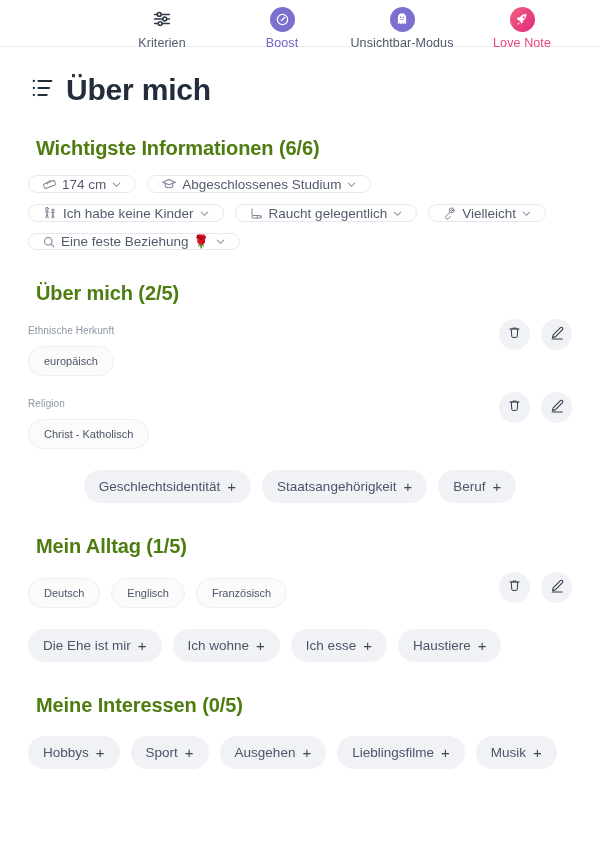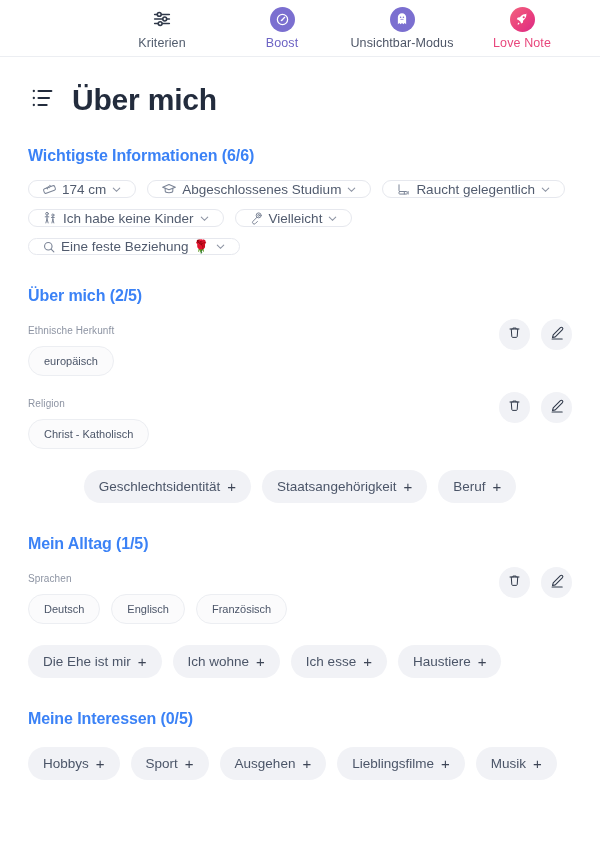--- a/index.html
+++ b/index.html
@@ -7,21 +7,21 @@
     width: 600px;
     height: 867px;
     background: #ffffff;
     font-family: "Liberation Sans", sans-serif;
     color: #2b3445;
     overflow: hidden;
   }
 
   
   .topbar {
-    height: 57px;
+    height: 47px;
     border-bottom: 1px solid #eceef2;
     display: flex;
     align-items: flex-start;
     justify-content: flex-end;
     padding: 6px 18px 0 0;
     gap: 0px;
   }
   .topitem {
     display: flex;
     flex-direction: column;
@@ -54,35 +54,36 @@
   .c-boost { background: #7b6fd0; }
   .c-ghost { background: #7b6fd0; }
   .c-love  { background: linear-gradient(135deg, #f2647f 0%, #e93d7d 60%, #d92a88 100%); }
 
   
   .page { padding: 0 28px; }
 
   .page-title-row {
     display: flex;
     align-items: center;
-    gap: 16px;
+    gap: 10px;
     padding-top: 26px;
   }
   .page-title {
     font-size: 30px;
     font-weight: bold;
     letter-spacing: -0.2px;
     color: #232c3d;
   }
 
   .section-title {
-    font-size: 16px;
+    font-size: 20px;
     font-weight: bold;
-    color: #3b82f6;
+    color: #4d7c0f;
     letter-spacing: -0.1px;
+    margin-left: 8px;
   }
   .sec-wichtig { margin-top: 30px; }
   .sec-ueber   { margin-top: 32px; }
   .sec-alltag  { margin-top: 32px; }
   .sec-inter   { margin-top: 32px; }
 
   .chiprow {
     display: flex;
     flex-wrap: wrap;
     gap: 11px;
@@ -266,54 +267,54 @@
       <span>Abgeschlossenes Studium</span>
       <span class="chev">
         <svg width="11" height="11" viewBox="0 0 24 24" fill="none" stroke="#8d94a3" stroke-width="2.4" stroke-linecap="round">
             <polyline points="5 9 12 16 19 9"></polyline>
           </svg>
       </span>
     </div>
 
     <div class="chip">
       <span class="ico">
+        <svg width="16" height="16" viewBox="0 0 24 24" fill="none" stroke="#7b8496" stroke-width="1.5" stroke-linecap="round">
+          <circle cx="7.5" cy="5.6" r="2"></circle>
+          <path d="M7.5 8v5.4M4.8 10.2h5.4M5.8 19.4l1.7-6M9.2 19.4l-1.7-6"></path>
+          <circle cx="16.3" cy="7.6" r="1.6"></circle>
+          <path d="M16.3 9.6v4.4M14.2 11.2h4.2M14.9 19.4l1.4-5.4M17.7 19.4l-1.4-5.4"></path>
+        </svg>
+      </span>
+      <span>Ich habe keine Kinder</span>
+      <span class="chev">
+        <svg width="11" height="11" viewBox="0 0 24 24" fill="none" stroke="#8d94a3" stroke-width="2.4" stroke-linecap="round">
+            <polyline points="5 9 12 16 19 9"></polyline>
+          </svg>
+      </span>
+    </div>
+
+    <div class="chip">
+      <span class="ico">
         <svg width="15" height="15" viewBox="0 0 24 24" fill="none" stroke="#7b8496" stroke-width="1.6" stroke-linecap="round">
           <path d="M4.8 4.5v9.1"></path>
           <rect x="4.8" y="15.2" width="13" height="4.1" rx="1.1"></rect>
           <path d="M19.4 15.2v4.1"></path>
           <path d="M13.3 15.4v3.7"></path>
         </svg>
       </span>
       <span>Raucht gelegentlich</span>
       <span class="chev">
         <svg width="11" height="11" viewBox="0 0 24 24" fill="none" stroke="#8d94a3" stroke-width="2.4" stroke-linecap="round">
             <polyline points="5 9 12 16 19 9"></polyline>
           </svg>
       </span>
     </div>
 
     <div class="chip">
       <span class="ico">
-        <svg width="16" height="16" viewBox="0 0 24 24" fill="none" stroke="#7b8496" stroke-width="1.5" stroke-linecap="round">
-          <circle cx="7.5" cy="5.6" r="2"></circle>
-          <path d="M7.5 8v5.4M4.8 10.2h5.4M5.8 19.4l1.7-6M9.2 19.4l-1.7-6"></path>
-          <circle cx="16.3" cy="7.6" r="1.6"></circle>
-          <path d="M16.3 9.6v4.4M14.2 11.2h4.2M14.9 19.4l1.4-5.4M17.7 19.4l-1.4-5.4"></path>
-        </svg>
-      </span>
-      <span>Ich habe keine Kinder</span>
-      <span class="chev">
-        <svg width="11" height="11" viewBox="0 0 24 24" fill="none" stroke="#8d94a3" stroke-width="2.4" stroke-linecap="round">
-            <polyline points="5 9 12 16 19 9"></polyline>
-          </svg>
-      </span>
-    </div>
-
-    <div class="chip">
-      <span class="ico">
         <svg width="15" height="15" viewBox="0 0 24 24" fill="none" stroke="#7b8496" stroke-width="1.6" stroke-linecap="round">
           <circle cx="15.5" cy="7" r="4"></circle>
           <circle cx="15.5" cy="7" r="1.5"></circle>
           <path d="M12.8 10 6.4 16.4a2.6 2.6 0 1 0 3.7 3.7l3.3-3.3"></path>
         </svg>
       </span>
       <span>Vielleicht</span>
       <span class="chev">
         <svg width="11" height="11" viewBox="0 0 24 24" fill="none" stroke="#8d94a3" stroke-width="2.4" stroke-linecap="round">
             <polyline points="5 9 12 16 19 9"></polyline>
@@ -403,21 +404,20 @@
     </div>
     <div class="achip">
       <span>Beruf</span>
       <span class="plus">+</span>
     </div>
   </div>
 
   <h2 class="section-title sec-alltag">Mein Alltag (1/5)</h2>
 
   <div class="field first-field">
-    <div class="field-label">Sprachen</div>
     <div class="actions">
       <div class="abtn">
         <span>
           <svg width="15" height="15" viewBox="0 0 24 24" fill="none" stroke="#2f3849" stroke-width="1.6" stroke-linecap="round">
             <path d="M4.8 6.4h14.4"></path>
             <path d="M9.4 6.4V4.9h5.2v1.5"></path>
             <path d="M6.8 6.4l.9 12.2c.05.7.6 1.2 1.3 1.2h6c.7 0 1.25-.5 1.3-1.2l.9-12.2"></path>
           </svg>
         </span>
       </div>

